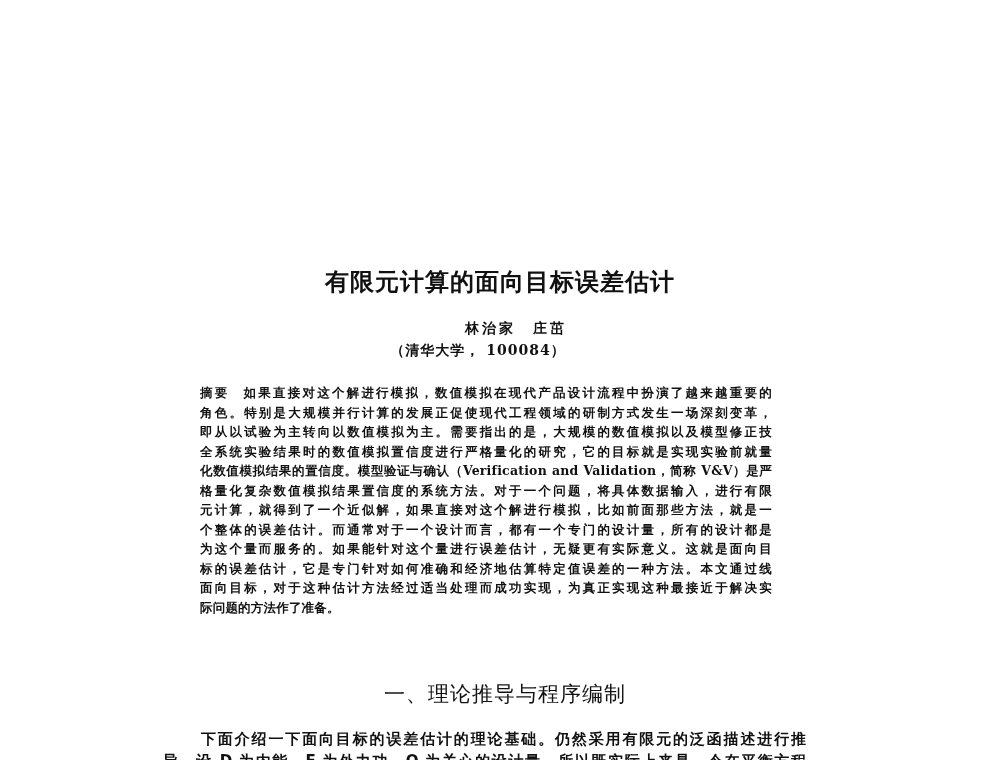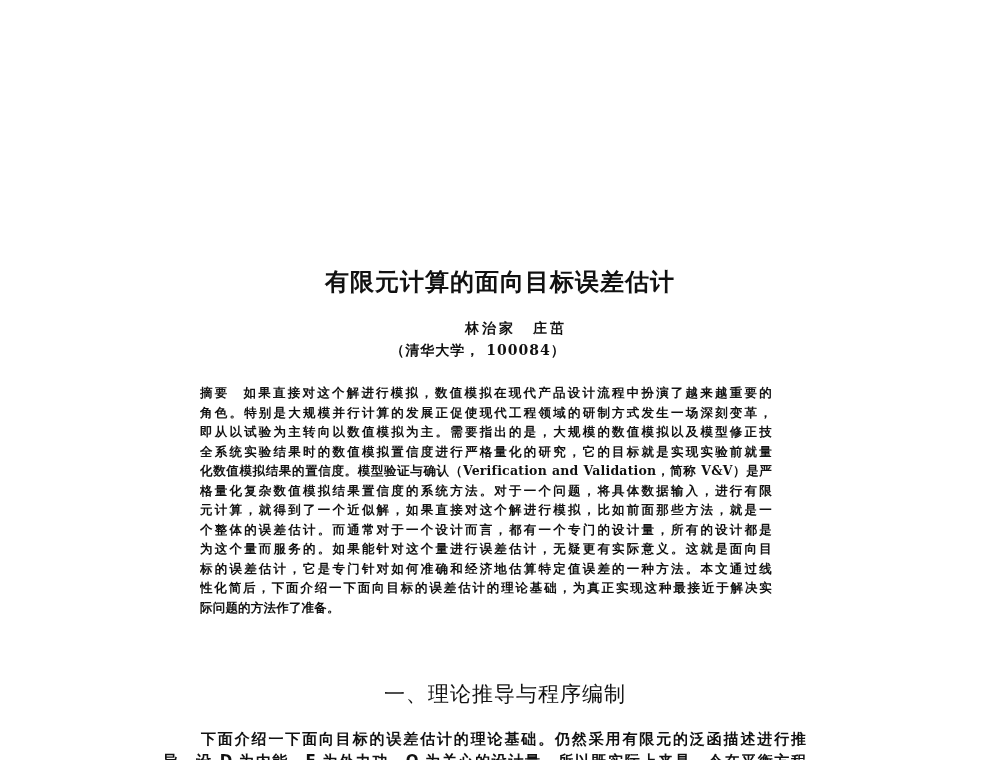--- a/index.html
+++ b/index.html
@@ -63,21 +63,21 @@
     <div class="abs-line"><span class="abs-label">摘要</span><span>如果直接对这个解进行模拟，数值模拟在现代产品设计流程中扮演了越来越重要的</span></div>
     <div class="abs-line">角色。特别是大规模并行计算的发展正促使现代工程领域的研制方式发生一场深刻变革，</div>
     <div class="abs-line">即从以试验为主转向以数值模拟为主。需要指出的是，大规模的数值模拟以及模型修正技</div>
     <div class="abs-line">全系统实验结果时的数值模拟置信度进行严格量化的研究，它的目标就是实现实验前就量</div>
     <div class="abs-line">化数值模拟结果的置信度。模型验证与确认（Verification and Validation，简称 V&amp;V）是严</div>
     <div class="abs-line">格量化复杂数值模拟结果置信度的系统方法。对于一个问题，将具体数据输入，进行有限</div>
     <div class="abs-line">元计算，就得到了一个近似解，如果直接对这个解进行模拟，比如前面那些方法，就是一</div>
     <div class="abs-line">个整体的误差估计。而通常对于一个设计而言，都有一个专门的设计量，所有的设计都是</div>
     <div class="abs-line">为这个量而服务的。如果能针对这个量进行误差估计，无疑更有实际意义。这就是面向目</div>
     <div class="abs-line">标的误差估计，它是专门针对如何准确和经济地估算特定值误差的一种方法。本文通过线</div>
-    <div class="abs-line">性化简后，下面介绍一下面向目标的误差估计的理论基础，为真正实现这种最接近于解决实</div>
+    <div class="abs-line">面向目标，对于这种估计方法经过适当处理而成功实现，为真正实现这种最接近于解决实</div>
     <div class="abs-line last">际问题的方法作了准备。</div>
   </div>
 
 
   <div class="section-heading">一、理论推导与程序编制</div>
 
   <div class="body-text">
     <div class="body-line indent">下面介绍一下面向目标的误差估计的理论基础。仍然采用有限元的泛函描述进行推</div>
     <div class="body-line">导，设 D 为内能，F 为外力功，Q 为关心的设计量，所以既实际上来是，令在平衡方程</div>
   </div>

